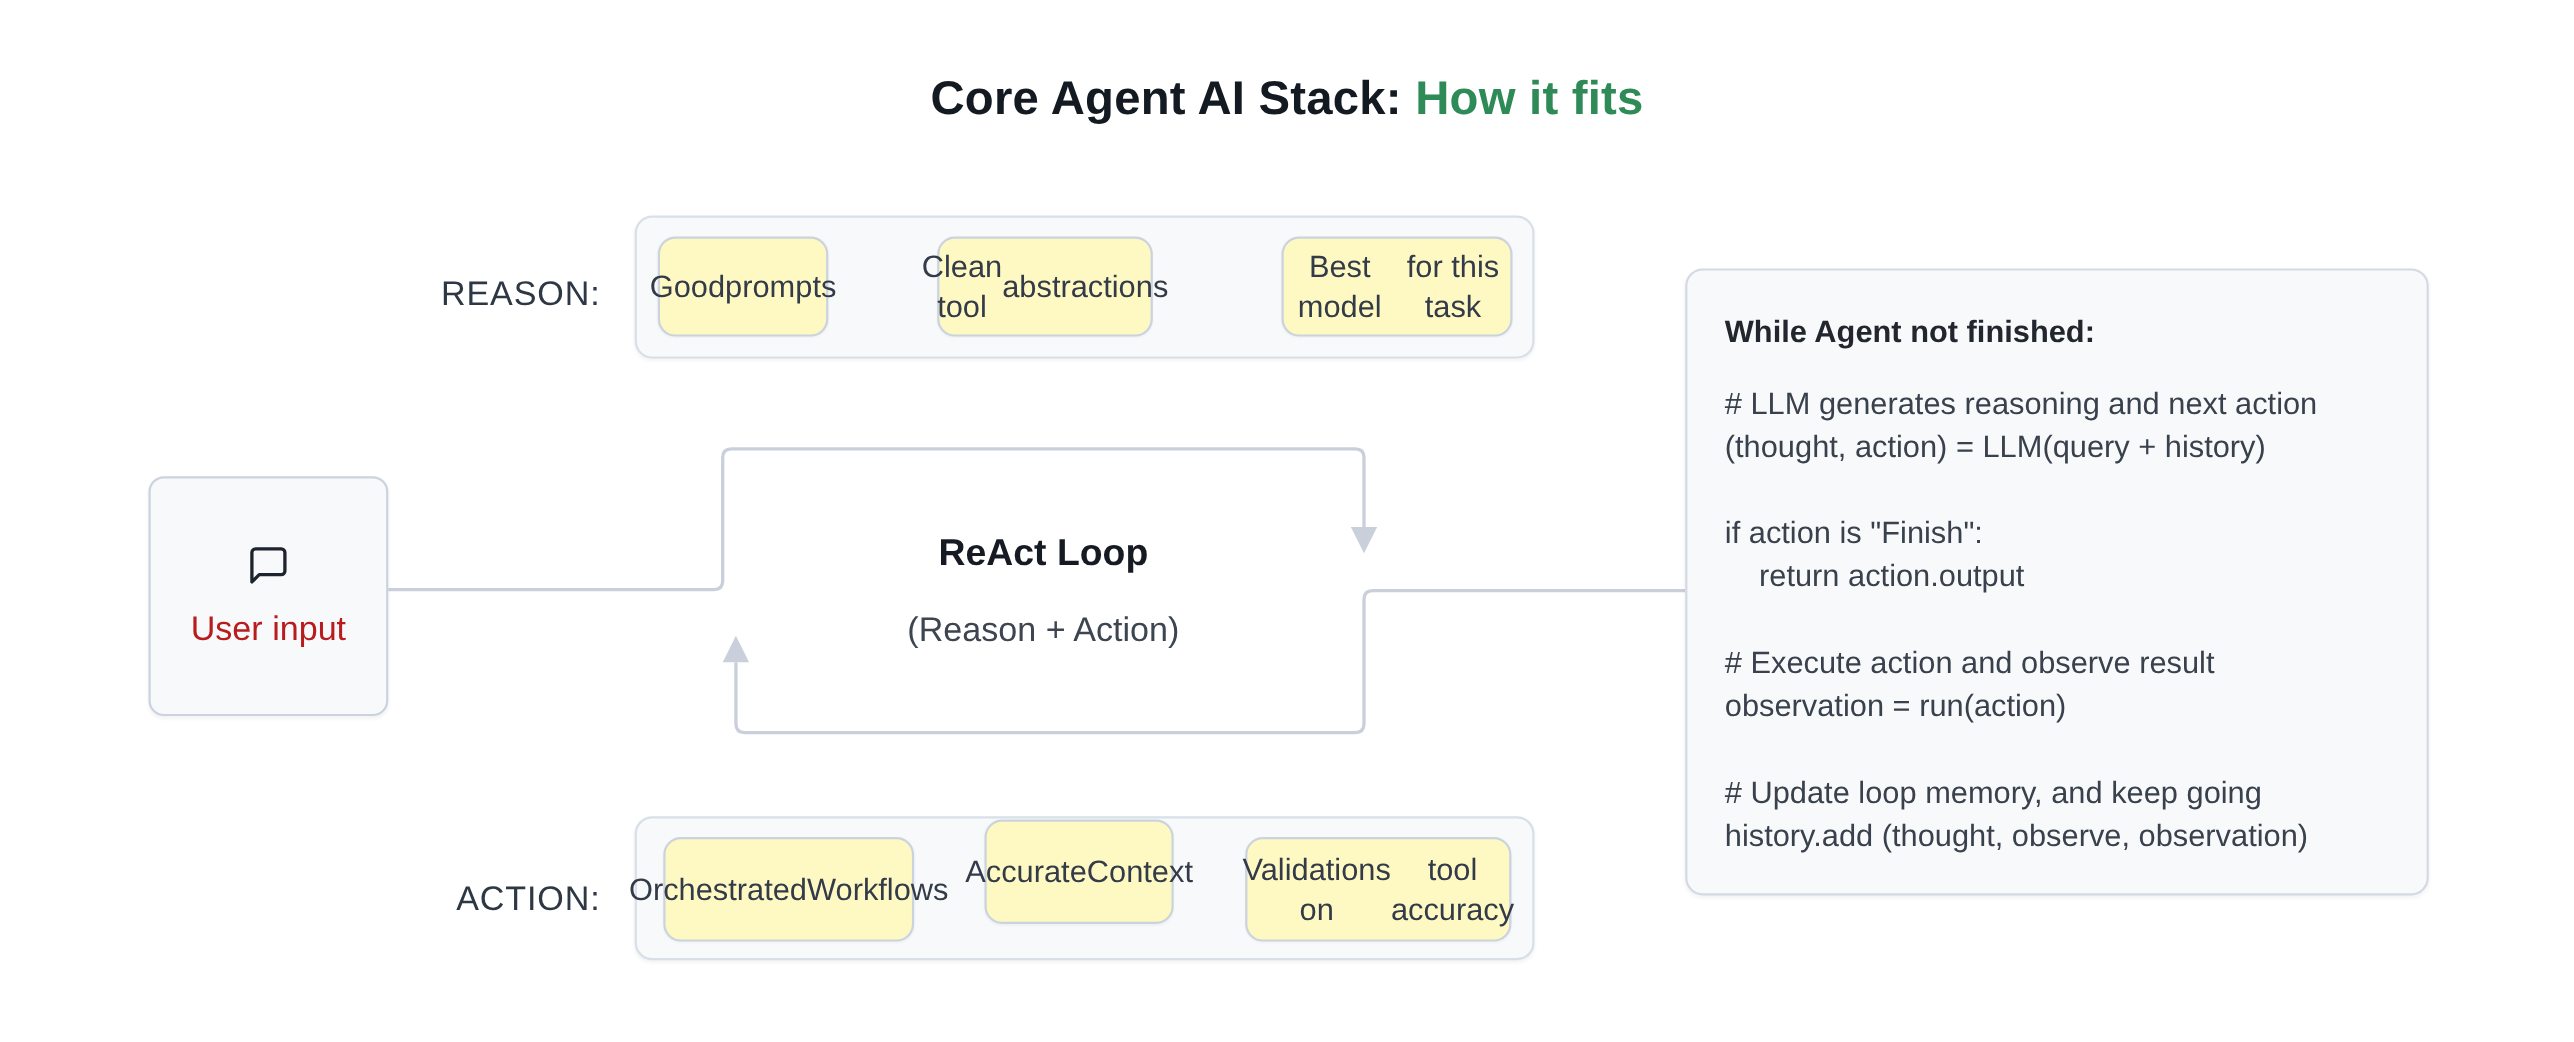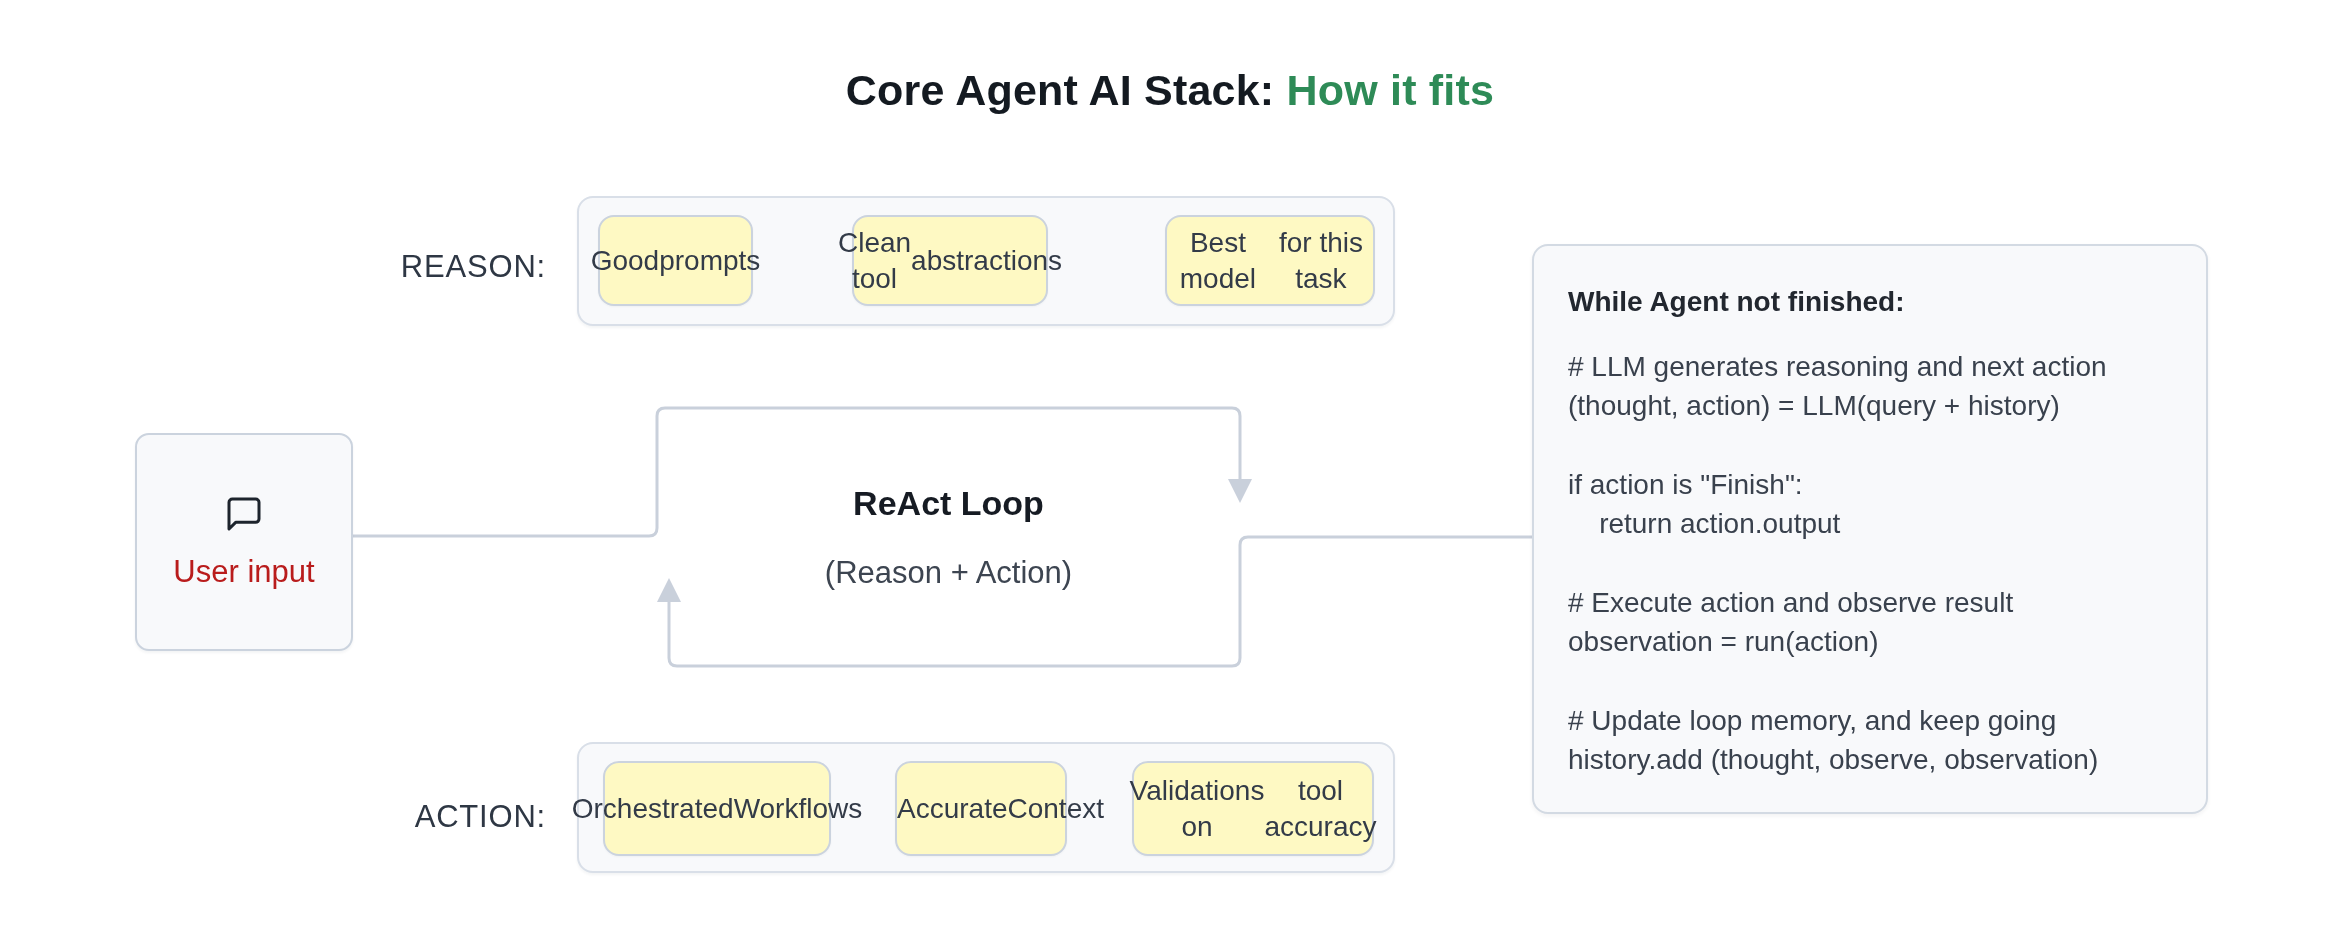--- a/index.html
+++ b/index.html
@@ -190,21 +190,21 @@
       <div class="code-line">history.add (thought, observe, observation)</div>
     </div>
   </div>
 
   <div class="row-label" style="top:798px;">ACTION:</div>
   <div class="group-box" style="left:577px; top:742px; width:818px; height:131px;"></div>
   <div class="chip" style="left:603px; top:761px; width:228px; height:95px;">
     <span>Orchestrated</span>
     <span>Workflows</span>
   </div>
-  <div class="chip" style="left:895px; top:761px; width:172px; height:95px;justify-content:space-between;">
+  <div class="chip" style="left:895px; top:745px; width:172px; height:95px;">
     <span>Accurate</span>
     <span>Context</span>
   </div>
   <div class="chip" style="left:1132px; top:761px; width:242px; height:95px;">
     <span>Validations on</span>
     <span>tool accuracy</span>
   </div>
 
 </div>
 

